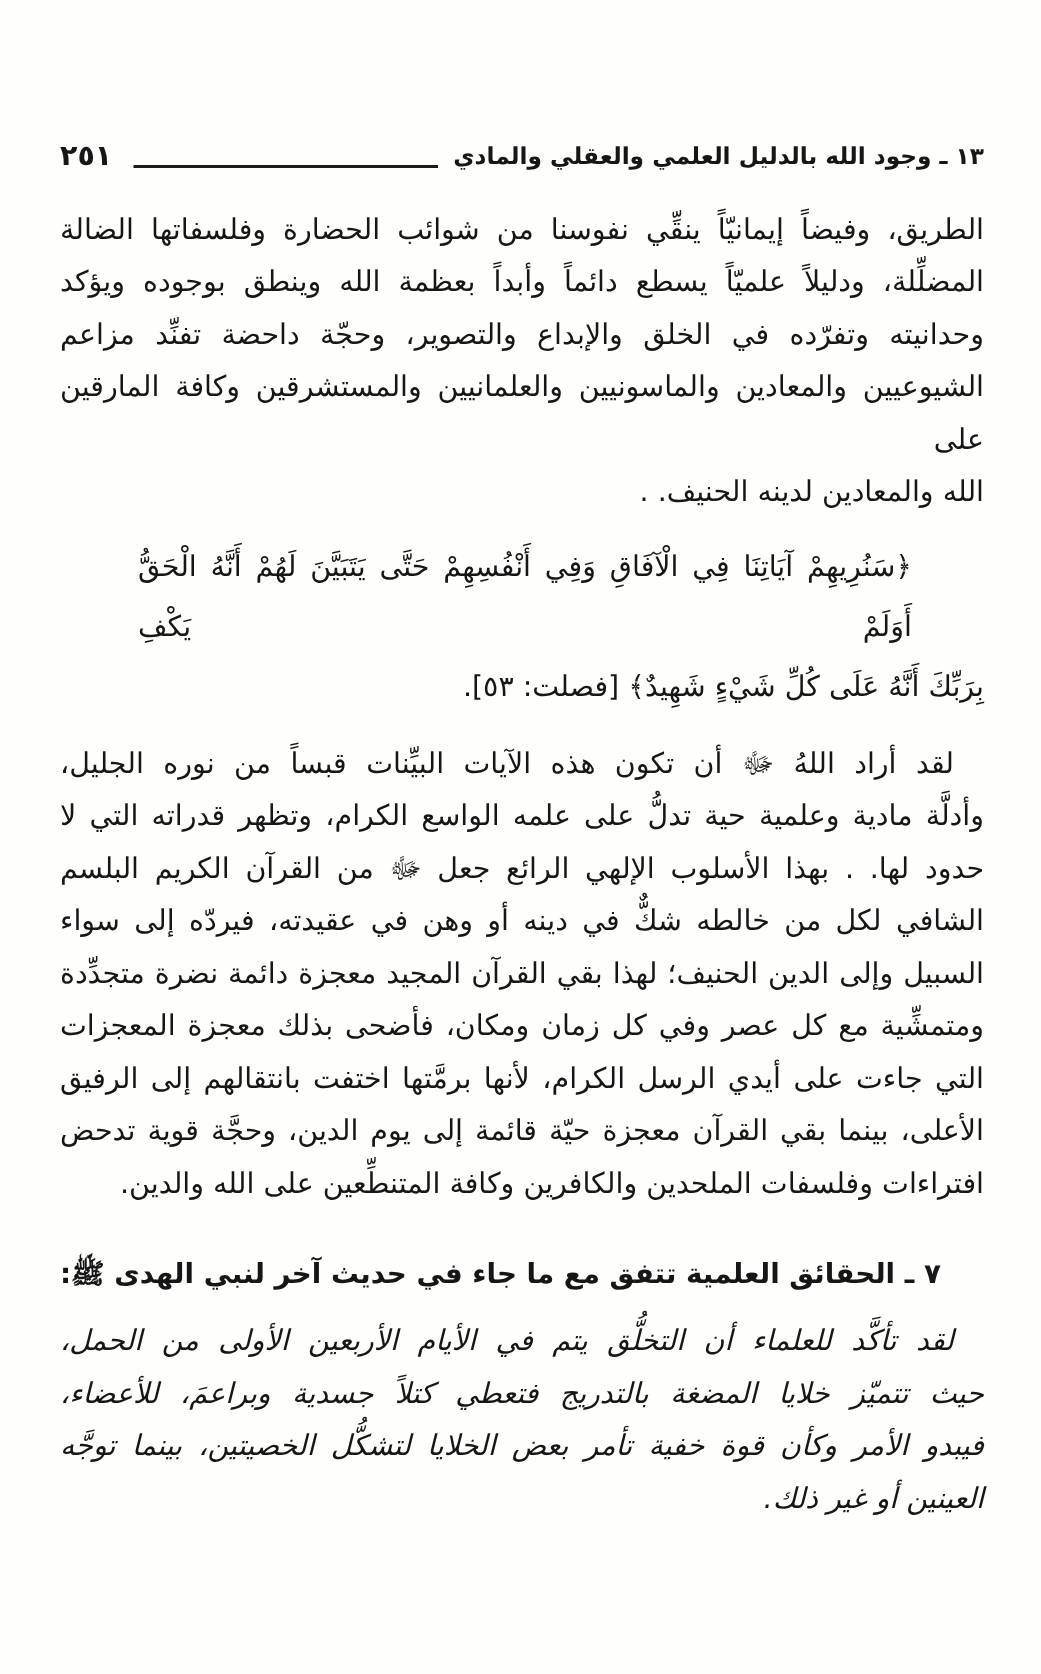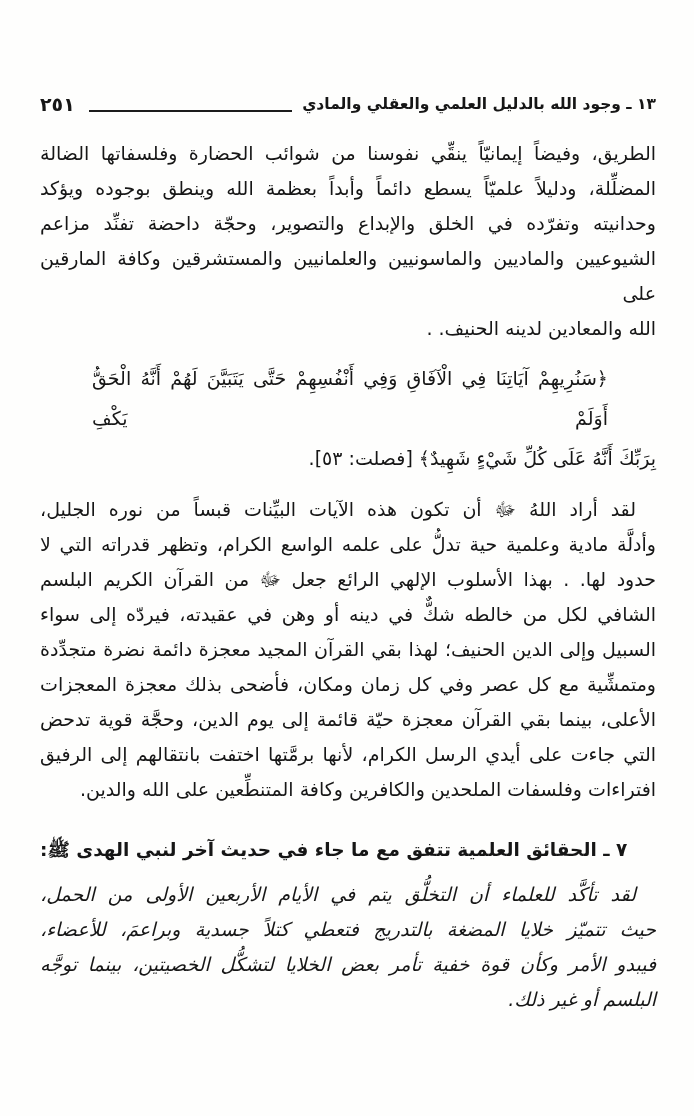--- a/index.html
+++ b/index.html
@@ -91,43 +91,43 @@
   <div class="header">
     <span class="chapter-title">١٣ ـ وجود الله بالدليل العلمي والعقلي والمادي</span>
     <span class="header-rule"></span>
     <span class="page-number">٢٥١</span>
   </div>
 
   <div class="para para-1">
     <div class="line">الطريق، وفيضاً إيمانيّاً ينقِّي نفوسنا من شوائب الحضارة وفلسفاتها الضالة</div>
     <div class="line">المضلِّلة، ودليلاً علميّاً يسطع دائماً وأبداً بعظمة الله وينطق بوجوده ويؤكد</div>
     <div class="line">وحدانيته وتفرّده في الخلق والإبداع والتصوير، وحجّة داحضة تفنِّد مزاعم</div>
-    <div class="line">الشيوعيين والماديين والماسونيين والعلمانيين والمستشرقين وكافة المارقين على</div>
+    <div class="line">الشيوعيين والمعادين والماسونيين والعلمانيين والمستشرقين وكافة المارقين على</div>
     <div class="line last">الله والمعادين لدينه الحنيف. .</div>
   </div>
 
   <div class="verse">
     <div class="line v1">﴿سَنُرِيهِمْ آيَاتِنَا فِي الْآفَاقِ وَفِي أَنْفُسِهِمْ حَتَّى يَتَبَيَّنَ لَهُمْ أَنَّهُ الْحَقُّ أَوَلَمْ يَكْفِ</div>
     <div class="line v2 last">بِرَبِّكَ أَنَّهُ عَلَى كُلِّ شَيْءٍ شَهِيدٌ﴾ [فصلت: ٥٣].</div>
   </div>
 
   <div class="para para-2">
     <div class="line indent">لقد أراد اللهُ ﷻ أن تكون هذه الآيات البيِّنات قبساً من نوره الجليل،</div>
     <div class="line">وأدلَّة مادية وعلمية حية تدلُّ على علمه الواسع الكرام، وتظهر قدراته التي لا</div>
     <div class="line">حدود لها. . بهذا الأسلوب الإلهي الرائع جعل ﷻ من القرآن الكريم البلسم</div>
     <div class="line">الشافي لكل من خالطه شكٌّ في دينه أو وهن في عقيدته، فيردّه إلى سواء</div>
     <div class="line">السبيل وإلى الدين الحنيف؛ لهذا بقي القرآن المجيد معجزة دائمة نضرة متجدِّدة</div>
     <div class="line">ومتمشِّية مع كل عصر وفي كل زمان ومكان، فأضحى بذلك معجزة المعجزات</div>
+    <div class="line">التي جاءت على أيدي الرسل الكرام، لأنها برمَّتها اختفت بانتقالهم إلى الرفيق</div>
     <div class="line">الأعلى، بينما بقي القرآن معجزة حيّة قائمة إلى يوم الدين، وحجَّة قوية تدحض</div>
-    <div class="line">التي جاءت على أيدي الرسل الكرام، لأنها برمَّتها اختفت بانتقالهم إلى الرفيق</div>
     <div class="line last">افتراءات وفلسفات الملحدين والكافرين وكافة المتنطِّعين على الله والدين.</div>
   </div>
 
   <div class="heading">٧ ـ الحقائق العلمية تتفق مع ما جاء في حديث آخر لنبي الهدى ﷺ:</div>
 
   <div class="para para-3">
     <div class="line indent">لقد تأكَّد للعلماء أن التخلُّق يتم في الأيام الأربعين الأولى من الحمل،</div>
     <div class="line">حيث تتميّز خلايا المضغة بالتدريج فتعطي كتلاً جسدية وبراعمَ، للأعضاء،</div>
     <div class="line">فيبدو الأمر وكأن قوة خفية تأمر بعض الخلايا لتشكُّل الخصيتين، بينما توجَّه</div>
-    <div class="line last">البلسم أو غير ذلك.</div>
+    <div class="line last">العينين أو غير ذلك.</div>
   </div>
 
 </div>
 
 </body></html>

